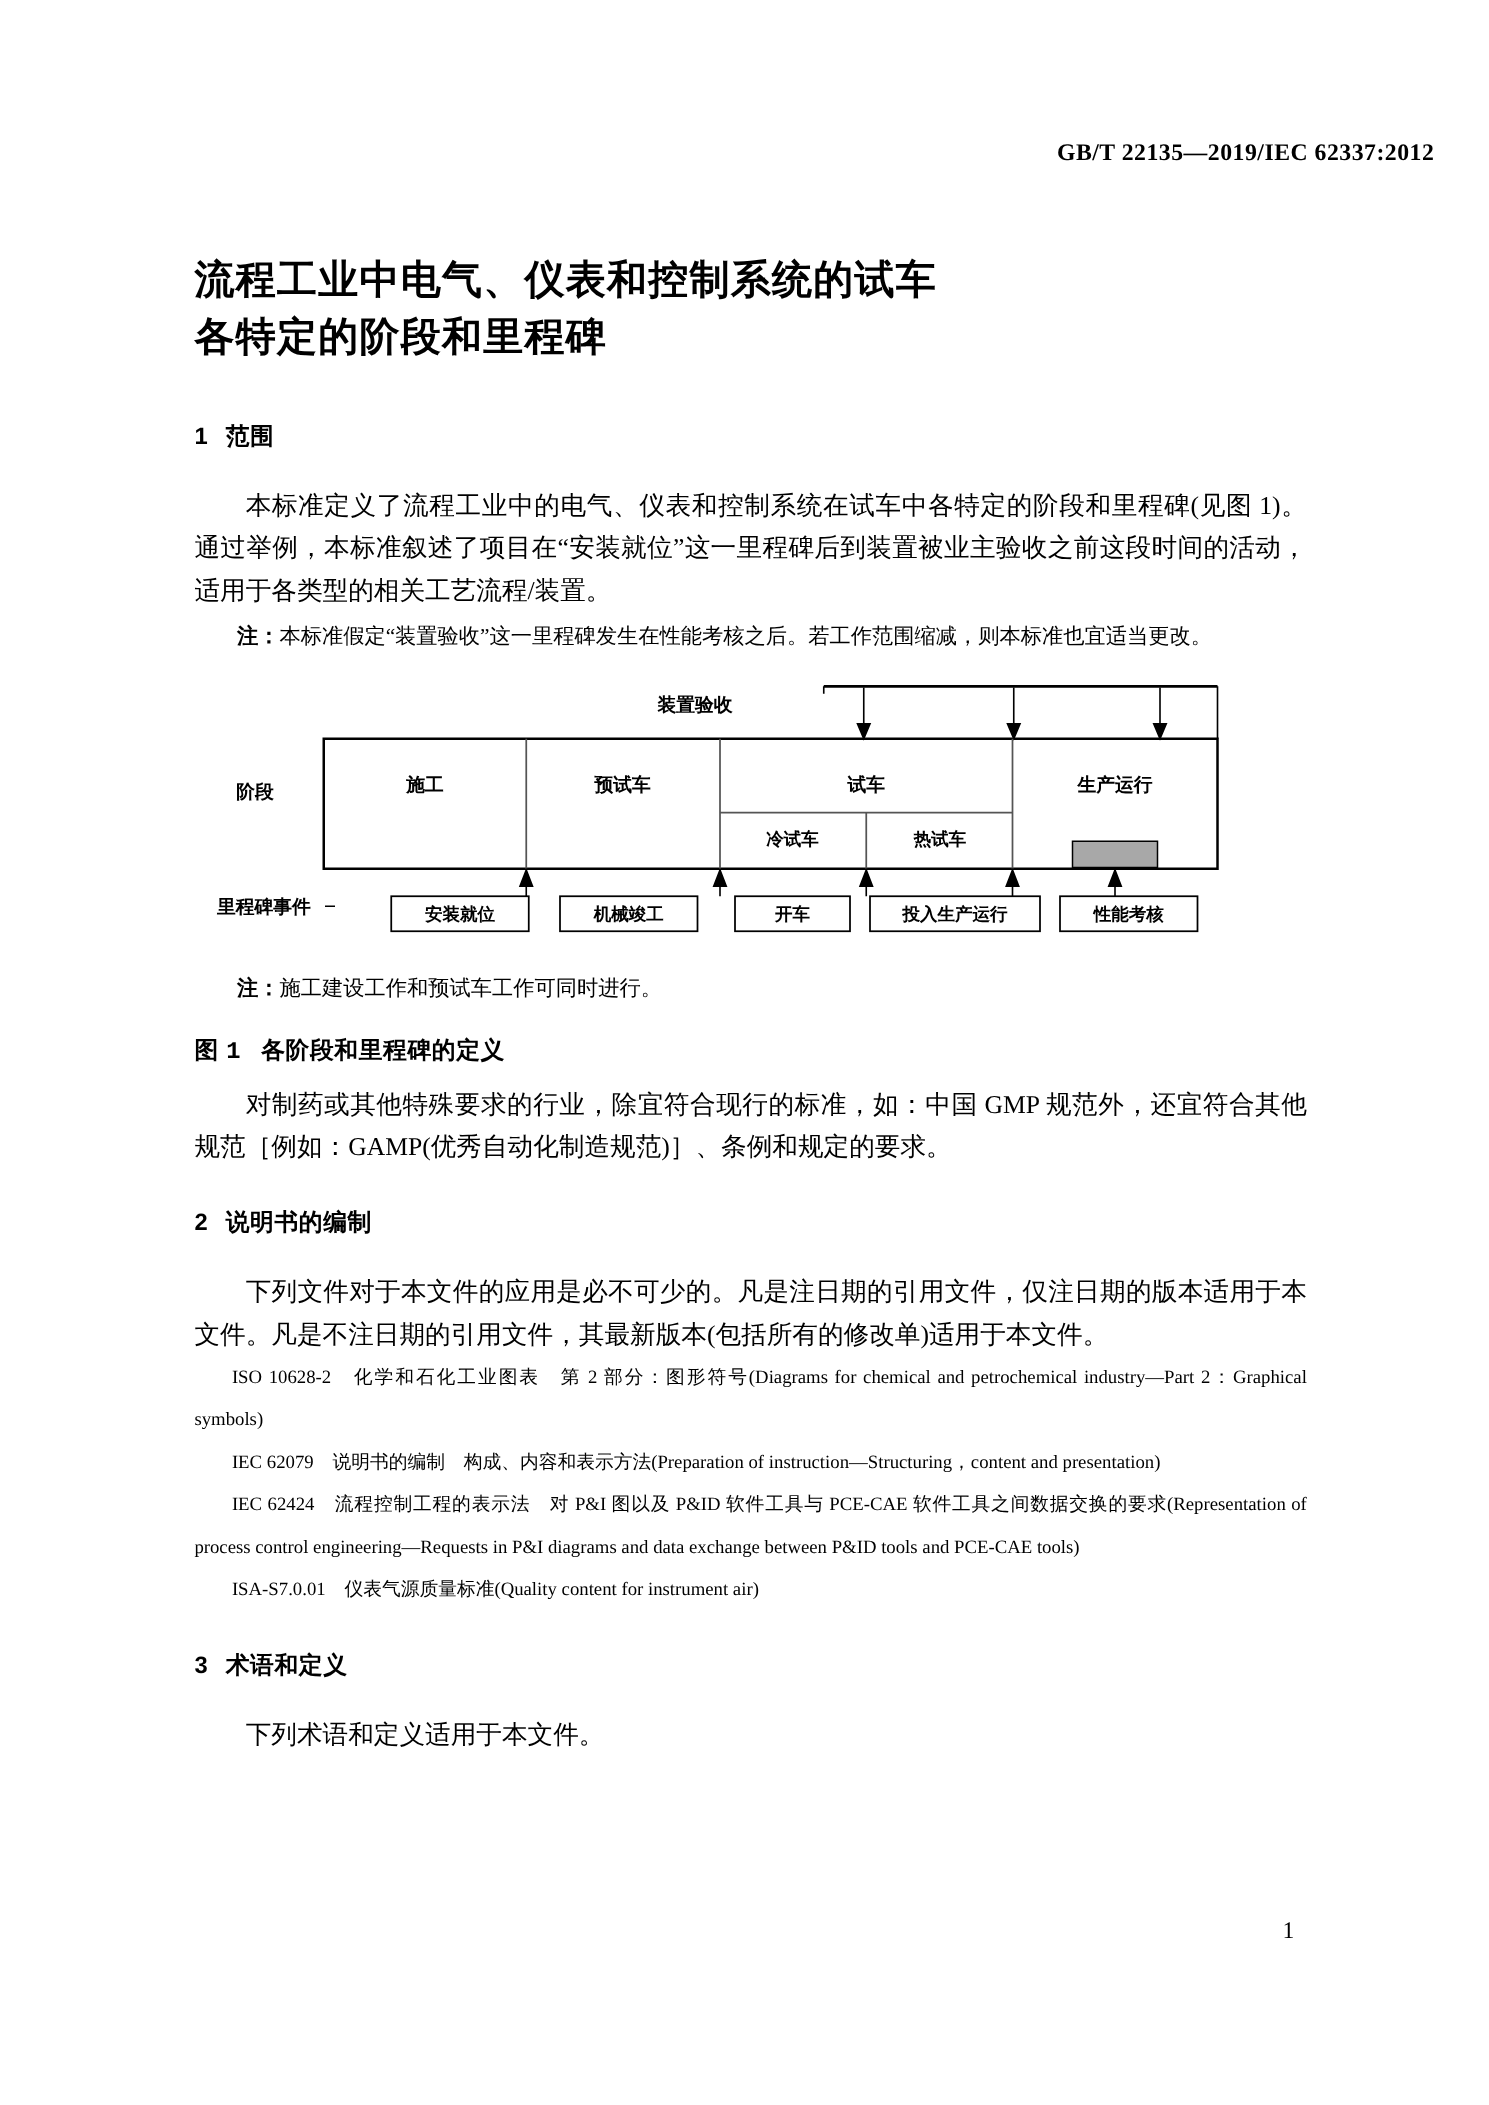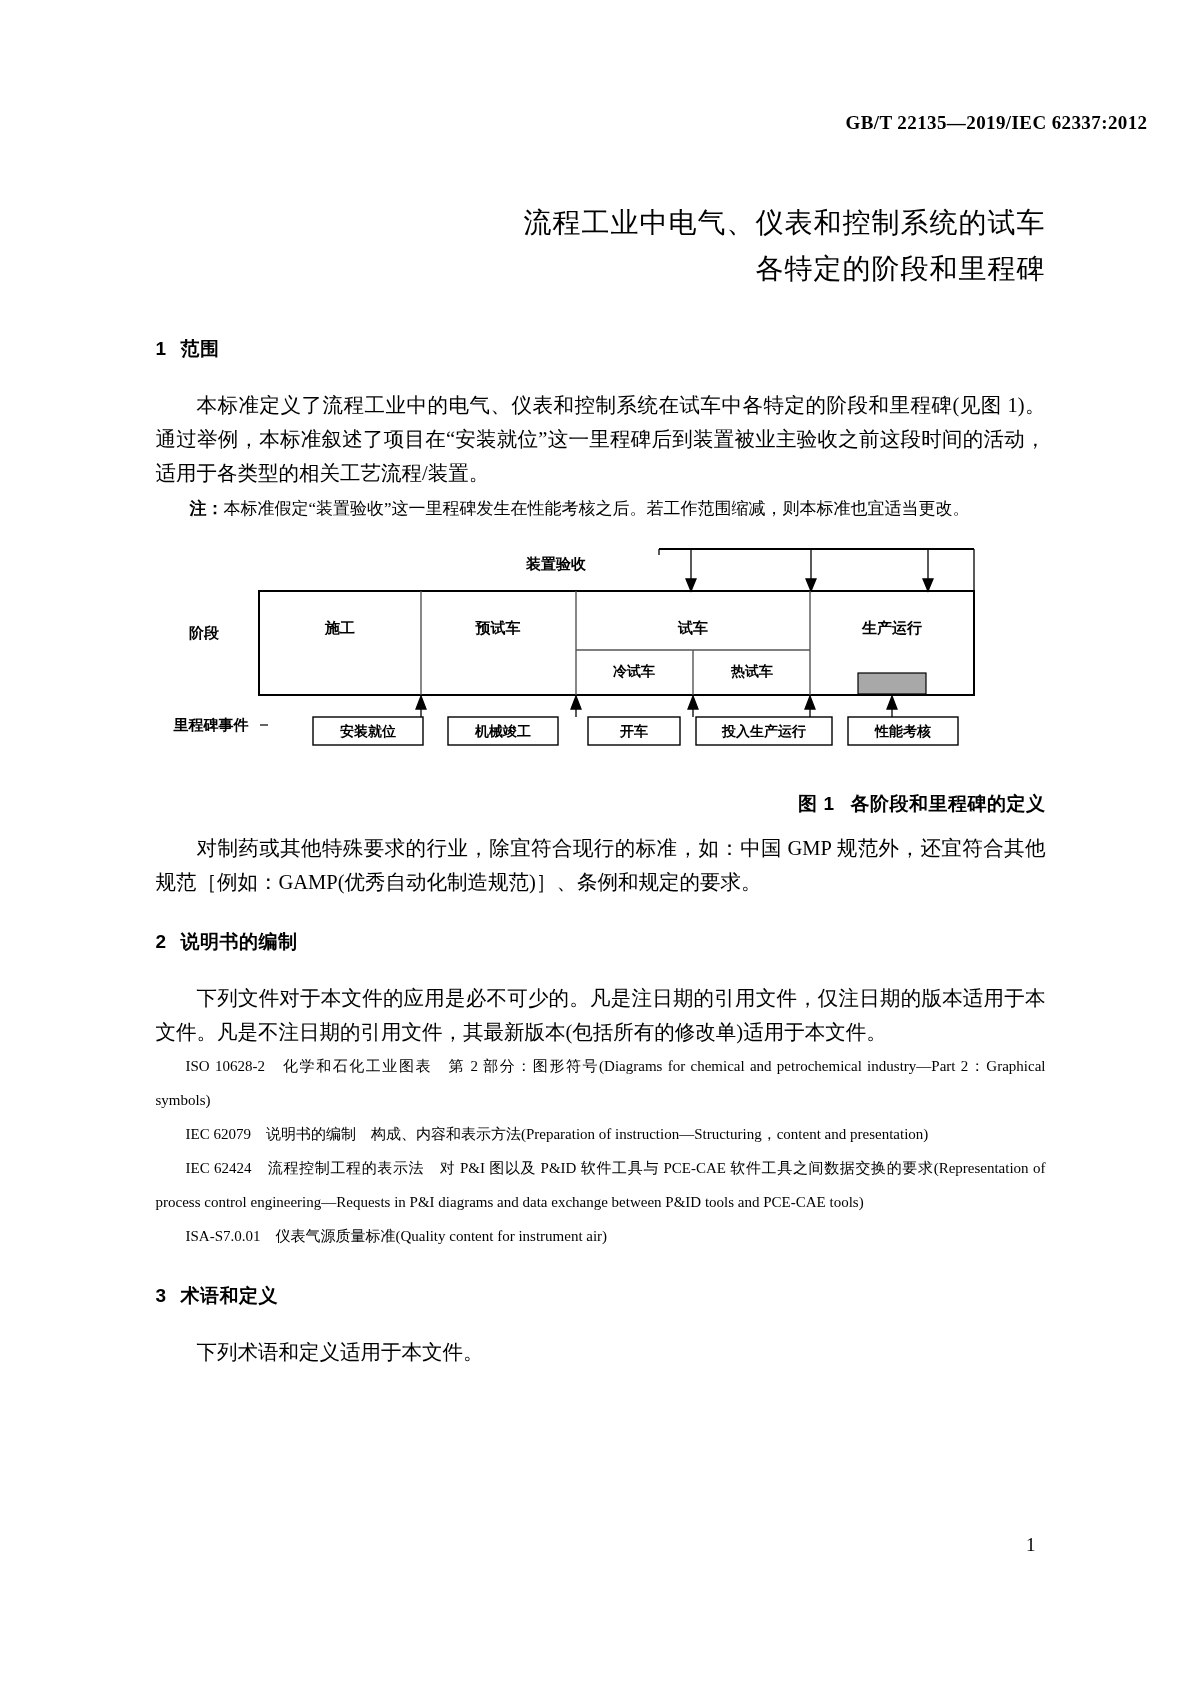--- a/index.html
+++ b/index.html
@@ -37,24 +37,24 @@
     letter-spacing: .4px;
     white-space: nowrap;
   }
 
   
   .doc-title {
     position: absolute;
     left: 0;
     top: 200px;
     width: 890px;
-    text-align: right;
-    font-family: "Liberation Sans", "DejaVu Sans", sans-serif;
-    font-weight: normal;
-    font-size: 28px;
+    text-align: left;
+    font-family: "Liberation Sans", "DejaVu Sans", sans-serif;
+    font-weight: bold;
+    font-size: 32px;
     line-height: 46px;
     letter-spacing: 1px;
   }
   .doc-title .l2 { display: block; }
 
   
   .flow {
     position: absolute;
     left: 0;
     top: 336px;
@@ -96,22 +96,22 @@
   }
   .fig-svg { display: block; }
   .fig-note {
     font-size: 17px;
     line-height: 28px;
     margin: 8px 0 0 0;
     text-indent: 2em;
   }
   .fig-note b { font-family: "Liberation Sans", sans-serif; font-weight: bold; }
   .fig-caption {
-    text-align: right;
-    font-family: Liberation Sans, sans-serif;
+    text-align: left;
+    font-family: Liberation Mono, monospace;
     font-weight: bold;
     font-size: 19px;
     margin: 22px 0 0 0;
     letter-spacing: .5px;
   }
   .fig-caption .cap-num { margin: 0 16px 0 6px; }
 
   
   .ref-line {
     font-size: 15px;
@@ -238,20 +238,23 @@
             <polygon points="532,176 542,176 537,163"></polygon>
             <line x1="654" y1="184" x2="654" y2="174"></line>
             <polygon points="649,176 659,176 654,163"></polygon>
             <line x1="736" y1="184" x2="736" y2="174"></line>
             <polygon points="731,176 741,176 736,163"></polygon>
           </g>
         </svg>
 
       </div>
 
+      <p class="fig-note">
+        <b>注：</b><span>施工建设工作和预试车工作可同时进行。</span>
+      </p>
 
       <div class="fig-caption">
         <span>图</span><span class="cap-num">1</span><span>各阶段和里程碑的定义</span>
       </div>
 
       <div class="gap-s"></div>
 
       <p class="para">对制药或其他特殊要求的行业，除宜符合现行的标准，如：中国 GMP 规范外，还宜符合其他规范［例如：GAMP(优秀自动化制造规范)］、条例和规定的要求。</p>
 
       <div class="gap-m"></div>

